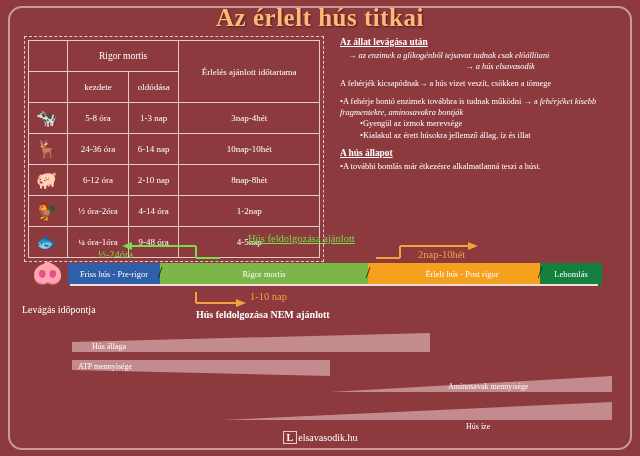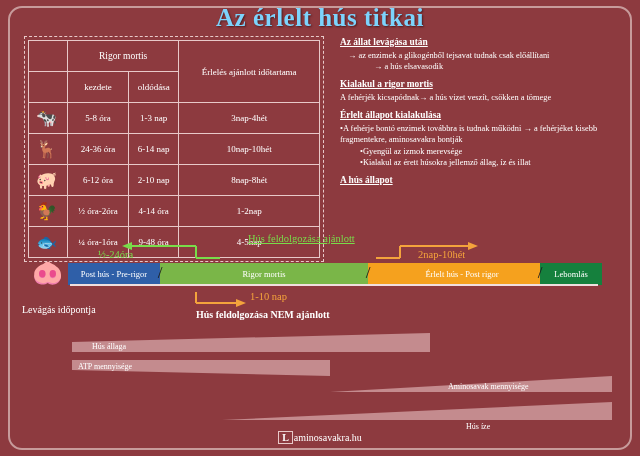--- a/index.html
+++ b/index.html
@@ -18,21 +18,21 @@
   #inner{
     position:absolute;
     left:8px;top:6px;right:8px;bottom:6px;
     border:2px solid #c79b9b;
     border-radius:14px;
     box-sizing:border-box;
   }
   .title{
     position:absolute;left:0;top:4px;width:640px;
     text-align:center;
-    color:#7dd3fc;
+    color:#fdba74;
     font-size:25px;
     font-weight:bold;
     letter-spacing:.5px;
     text-shadow:1px 1px 2px #4a1c1f;
   }
   
   .table-wrap{
     position:absolute;left:24px;top:36px;width:300px;
     border:1px dashed #e8c9c9;
     padding:3px;
@@ -67,24 +67,24 @@
     font-size:8.4px;
     line-height:1.35;
   }
   .notes h4{
     margin:0 0 1px 0;
     font-size:9.4px;
     font-weight:bold;
     text-decoration:underline;
   }
   .notes p{margin:0 0 6px 0;}
-  .ital{}
+  .ital{font-style:italic;}
   .ind1{display:block;padding-left:8px;}
   .ind2{display:block;padding-left:20px;}
-  .ind3{display:block;padding-left:34px;}
+  .ind3{display:block;padding-left:34px;text-align:center;}
   
   .tl-band{
     position:absolute;left:68px;top:263px;width:530px;height:22px;
   }
   .seg{
     position:absolute;top:0;height:22px;
     color:#ffffff;
     font-size:8.5px;
     display:flex;align-items:center;justify-content:center;
     box-sizing:border-box;
@@ -198,40 +198,41 @@
       </table>
   </div>
 
   <div class="notes">
     <h4>Az állat levágása után</h4>
     <p>
       <span class="ind1 ital">→ az enzimek a glikogénből tejsavat tudnak csak előállítani</span>
       <span class="ind3 ital">→ a hús elsavasodik</span>
     </p>
 
-    <h4>Kialakul a rigor mortis</h4>
     <p>
       <span>A fehérjék kicsapódnak→ a hús vizet veszít, csökken a tömege</span>
     </p>
 
-    <h4>Érlelt állapot kialakulása</h4>
     <p>
       <span>•A fehérje bontó enzimek továbbra is tudnak működni → a</span>
       <span class="ital">fehérjéket kisebb fragmentekre, aminosavakra bontják</span>
       <span class="ind2">•Gyengül az izmok merevsége</span>
       <span class="ind2">•Kialakul az érett húsokra jellemző állag, íz és illat</span>
     </p>
 
     <h4>A hús állapot</h4>
+    <p>
+      <span>•A további bomlás már étkezésre alkalmatlanná teszi a húst.</span>
+    </p>
   </div>
 
   <div class="pig">🐽</div>
 
   <div class="tl-band">
-    <div class="seg fresh">Post hús  - Pre-rigor</div>
+    <div class="seg fresh">Friss hús  - Pre-rigor</div>
     <div class="seg rigor">Rigor mortis</div>
     <div class="seg aged">Érlelt hús  - Post rigor</div>
     <div class="seg decay">Lebomlás</div>
     <div class="slash" style="left:87px;">/</div>
     <div class="slash" style="left:295px;">/</div>
     <div class="slash" style="left:467px;">/</div>
   </div>
   <div class="axis-line"></div>
 
   <svg class="arrow-svg" width="640" height="456">
@@ -263,15 +264,15 @@
     <polygon points="72,30 330,30 330,46 72,40" fill="#c48b8e"></polygon>
     <polygon points="330,62 612,46 612,62" fill="#c48b8e"></polygon>
     <polygon points="222,90 612,72 612,90" fill="#c48b8e"></polygon>
   </svg>
   <div class="wedge-label" style="left:92px;top:342px;">Hús állaga</div>
   <div class="wedge-label" style="left:78px;top:362px;">ATP mennyisége</div>
   <div class="wedge-label" style="left:448px;top:382px;">Aminosavak mennyisége</div>
   <div class="wedge-label" style="left:466px;top:422px;">Hús íze</div>
 
   <div class="footer">
-    <span class="logo-box">L</span><span>aminosavakra.hu</span>
+    <span class="logo-box">L</span><span>elsavasodik.hu</span>
   </div>
 </div>
 
 </body></html>

